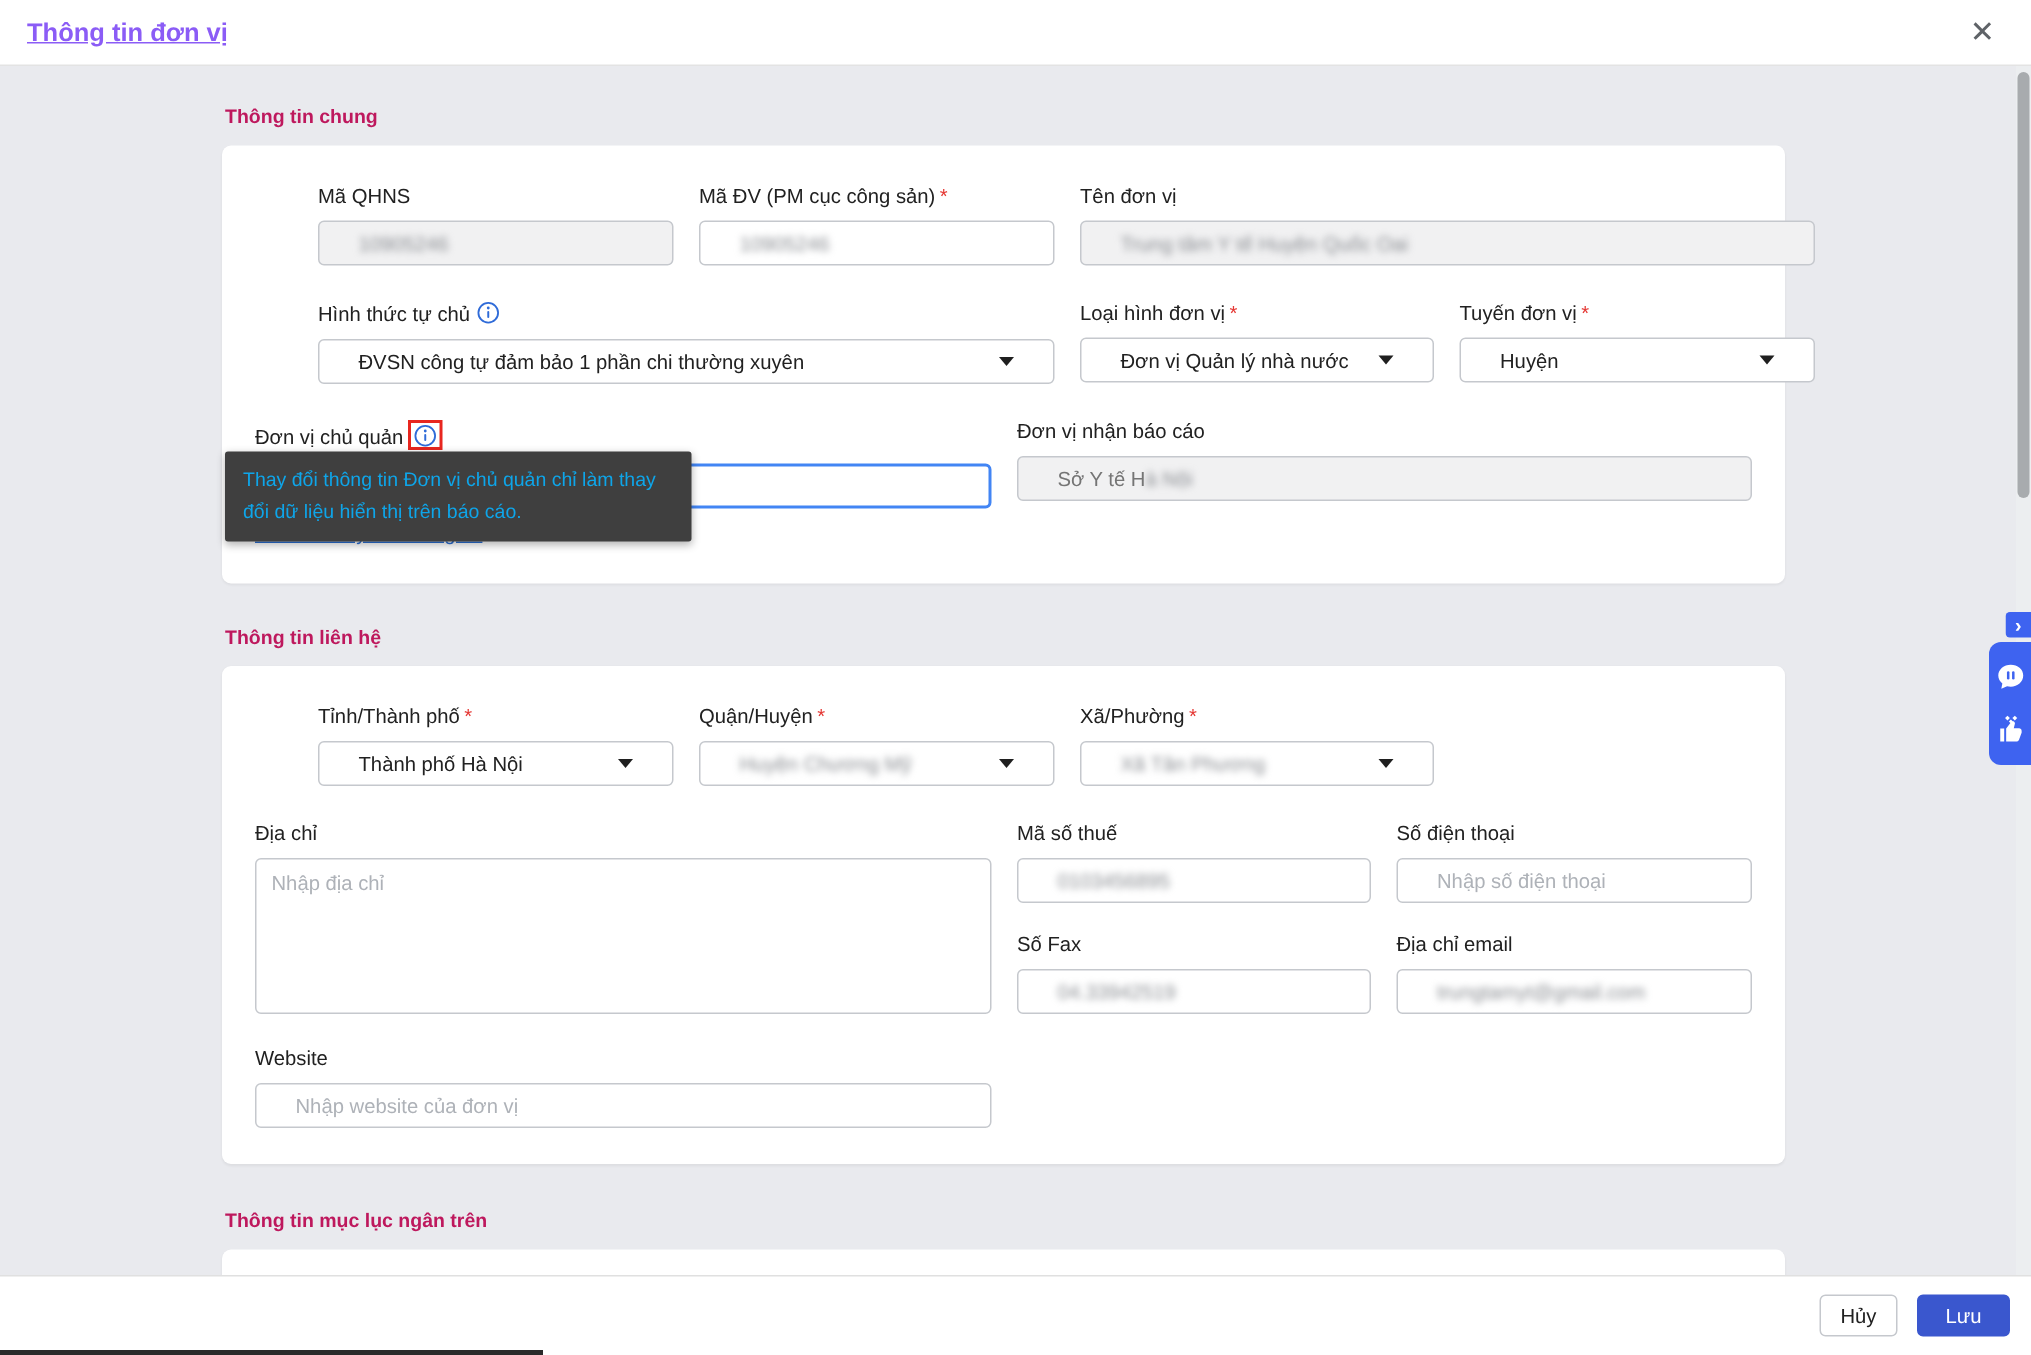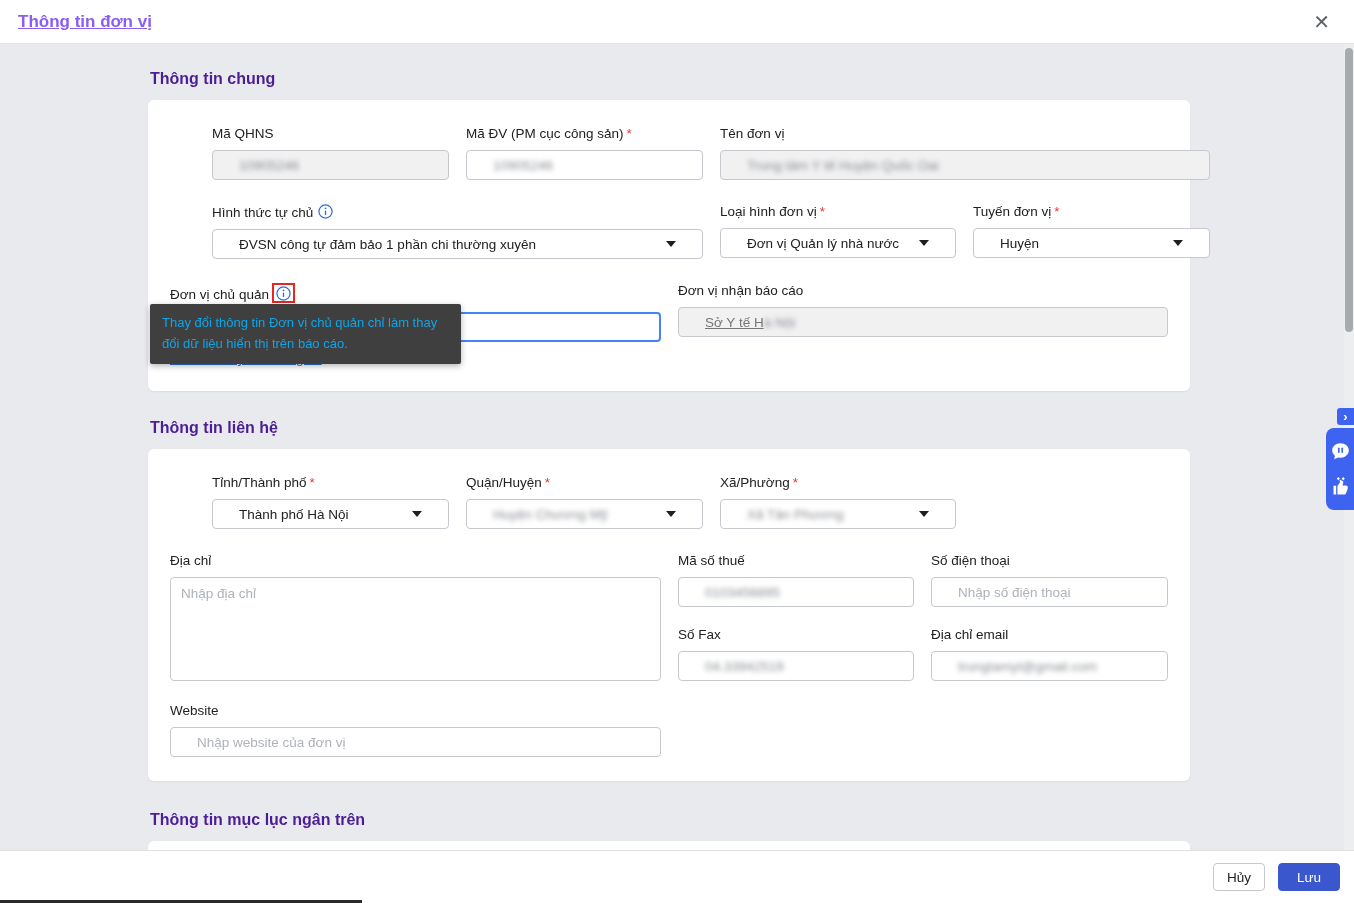--- a/index.html
+++ b/index.html
@@ -10,42 +10,42 @@
   .modal-header { position:fixed; top:0; left:0; width:1354px; height:44px;
     background:#fff; border-bottom:1px solid #e3e3e3; z-index:40;
     display:flex; align-items:center; justify-content:space-between; padding:0 18px; }
   .modal-title { font-size:17px; font-weight:bold; color:#8b5cf6;text-decoration:underline; }
   .close-btn { font-size:20px; color:#5f6368; cursor:pointer; line-height:1; padding:2px 6px; }
 
   
   .body { position:absolute; top:44px; left:0; width:1354px; height:818px; background:#e9eaee; }
   .content { margin-left:148px; width:1042px; padding-top:26px; }
 
-  .section-title { font-size:16px; font-weight:bold; color:#4c1d95; margin:0 0 12px 2px; }
+  .section-title { font-size:13px; font-weight:bold; color:#be185d; margin:0 0 12px 2px; }
   .card { background:#fff; border-radius:6px; box-shadow:0 1px 2px rgba(0,0,0,.06);
     padding:26px 22px 24px 22px; margin-bottom:22px; }
 
   .grid4 { display:grid; grid-template-columns:237px 237px 236px 237px; column-gap:17px; }
   .row-gap { margin-bottom:24px;margin-left:42px; }
   .span2 { grid-column:span 2; }
 
   .field label, .flabel { display:block; font-size:13.5px; color:#212121; margin-bottom:9px; }
   .req { color:#e53935; margin-left:3px; }
 
   .input, input.ctl, textarea.ctl { width:100%; height:30px; border:1px solid #c5c8cd;
     border-radius:4px; background:#fff; font-size:13.5px; color:#212121;
     padding:0 26px; display:flex; align-items:center; font-family:"Liberation Sans",sans-serif; }
   input.ctl::placeholder, textarea.ctl::placeholder { color:#aeb2b8; }
   .input.disabled { background:#f1f1f2; color:#757575; }
   .input.focused { border:2px solid #4285f4; padding:0 9px; }
   .select { justify-content:space-between; cursor:pointer; }
   .caret { width:0; height:0; border-left:5px solid transparent; border-right:5px solid transparent;
     border-top:6px solid #1f1f1f; margin-left:8px; flex:none; }
   .blur { filter:blur(2.6px); color:#8a8d92; user-select:none; }
-  .dis-text { color:#757575;text-decoration:underline; }
+  .dis-text { color:#757575; }
 
   textarea.ctl { height:104px; padding:8px 10px; resize:none; display:block; }
 
   .info-icon { display:inline-block; width:15px; height:15px; vertical-align:-2px; margin-left:5px; color:#2f6bd8; }
   .red-box { display:inline-block; border:2px solid #e8261f; padding:1px 2px 0 2px; margin-left:3px; line-height:0; }
 
   .link { display:inline-block; margin-top:9px; font-size:13.5px; color:#2b6fd4;
     text-decoration:underline; cursor:pointer; }
 
   

